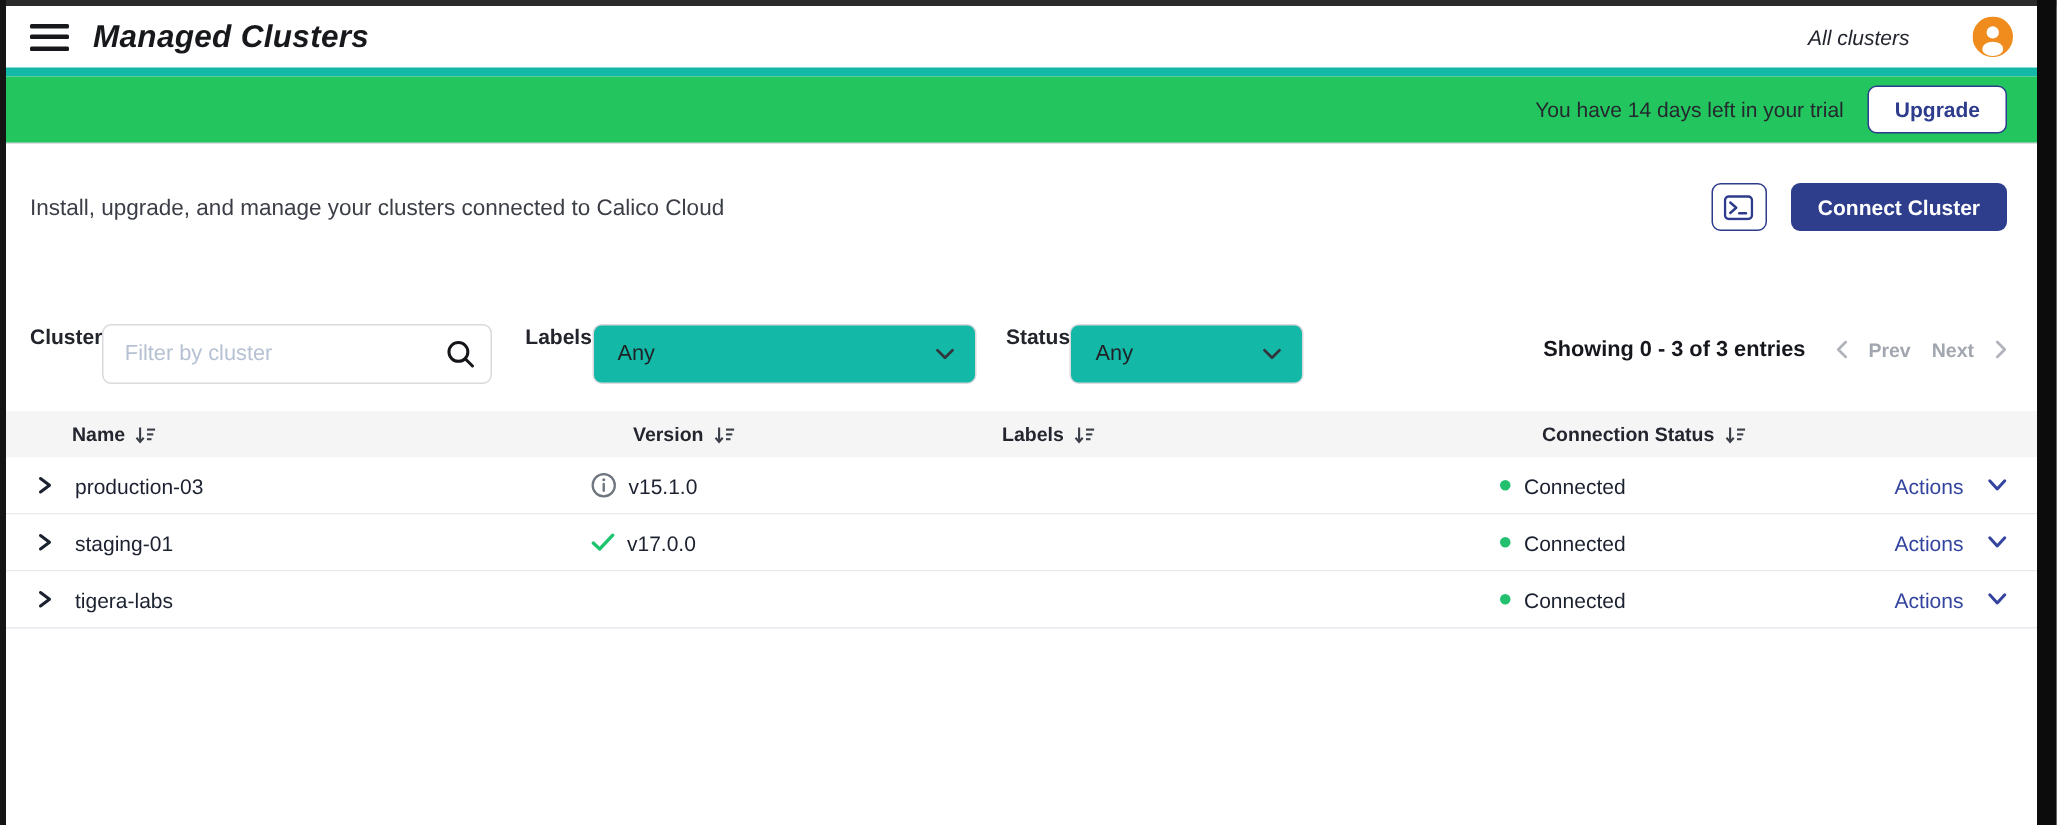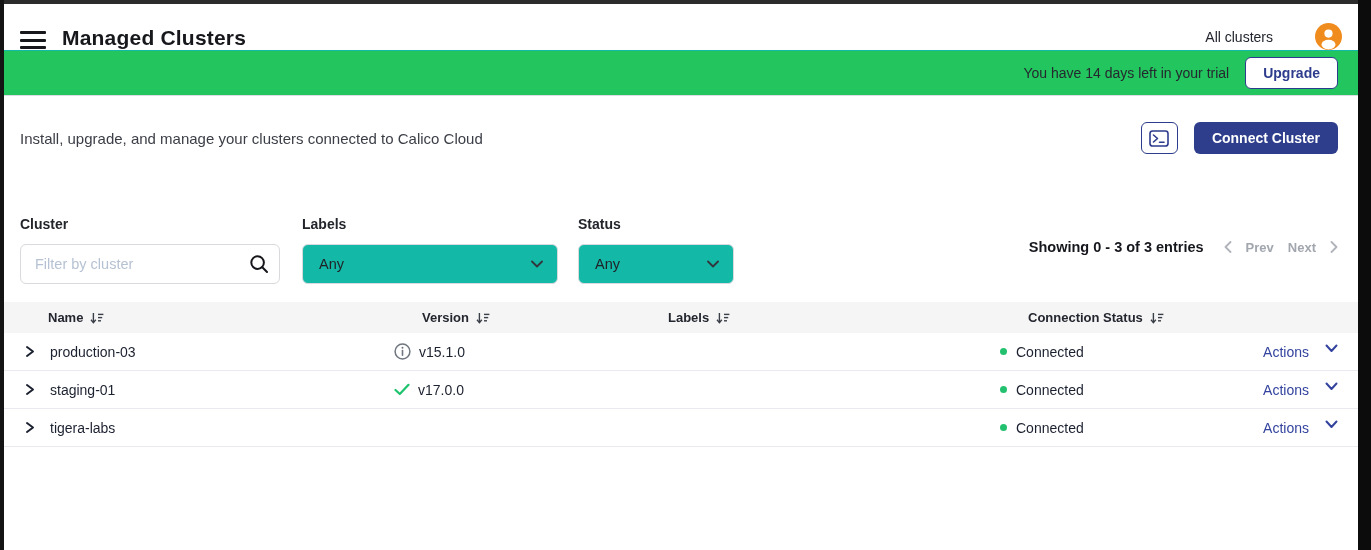--- a/index.html
+++ b/index.html
@@ -14,22 +14,22 @@
   .frame-left { position:absolute; top:0; left:0; width:4px; height:100%; background:#141414; }
   .frame-right{ position:absolute; top:0; right:0; width:13px; height:100%; background:#0c0c0d; }
 
   .page {
     position:absolute; top:4px; left:4px; right:13px; bottom:0;
     background:#ffffff; overflow:hidden;
   }
 
   
   .topbar {
-    height:47px; display:flex; align-items:flex-end;
-    padding:0 16px; background:#fff; border-bottom:1px solid #14b8a6;
+    height:47px; display:flex; align-items:center;
+    padding:0 16px; background:#fff; border-bottom:6px solid #14b8a6;font-style:italic;
   }
   .hamburger { width:26px; height:20px; display:flex; flex-direction:column; justify-content:space-between; cursor:pointer; padding:1px 0; }
   .hamburger span { display:block; height:3px; background:#17181c; border-radius:1px; }
   .page-title { font-size:21px; font-weight:700; color:#17181c; margin-left:16px; letter-spacing:.2px; }
   .topbar-right { margin-left:auto; display:flex; align-items:center; gap:42px; }
   .scope-label { font-size:14px; color:#22252d; font-weight:500; }
   .avatar { width:27px; height:27px; display:block; cursor:pointer; }
 
   
   .trial-banner {
@@ -59,21 +59,21 @@
   .connect-btn {
     background:#2e3e8c; color:#fff; border:none; border-radius:6px;
     font-size:14px; font-weight:600; padding:8px 18px; cursor:pointer; font-family:inherit;
   }
 
   
   .filters-row {
     display:flex; align-items:flex-end;
     padding:22px 20px 0 16px;
   }
-  .filter-group { display:flex; flex-direction:column;margin-top:40px; }
+  .filter-group { display:flex; flex-direction:row;margin-top:40px; }
   .filter-label { font-size:14px; font-weight:600; color:#23252c; margin-bottom:12px; }
   .filter-input-wrap { position:relative; }
   .filter-input {
     width:260px; height:40px; border:1px solid #d9d9de; border-radius:6px;
     padding:0 40px 0 14px; font-size:14.5px; color:#0f172a; font-family:inherit; outline:none;
   }
   .filter-input::placeholder { color:#b6c2d3; }
   .search-icon { position:absolute; right:11px; top:10px; cursor:pointer; }
   .filter-select {
     height:40px; border:1px solid #d9d9de; border-radius:6px; background:#14b8a6;
@@ -105,21 +105,21 @@
   .tbl-row { height:38px; border-bottom:1px solid #e9eaef; background:#fff; }
   .cell-name { display:flex; align-items:center; gap:15px; }
   .expand-btn { display:flex; align-items:center; cursor:pointer; padding-left:5px; }
   .cluster-name { font-size:14px; color:#1c2130; }
   .cell-version { display:flex; align-items:center; gap:8px; }
   .version-text { font-size:14px; color:#1c2130; }
   .cell-status { display:flex; align-items:center; justify-content:space-between; }
   .status-group { display:flex; align-items:center; gap:9px; }
   .status-dot { width:7px; height:7px; border-radius:50%; background:#23c16f; }
   .status-text { font-size:14px; color:#1c2130; }
-  .actions-group { display:flex; align-items:flex-start; gap:16px; cursor:pointer; }
+  .actions-group { display:flex; align-items:center; gap:16px; cursor:pointer; }
   .actions-label { font-size:14px; font-weight:500; color:#33439e; }
 </style>
 </head>
 <body>
 
 <div class="frame-top"></div>
 <div class="frame-left"></div>
 <div class="frame-right"></div>
 
 <div class="page">

